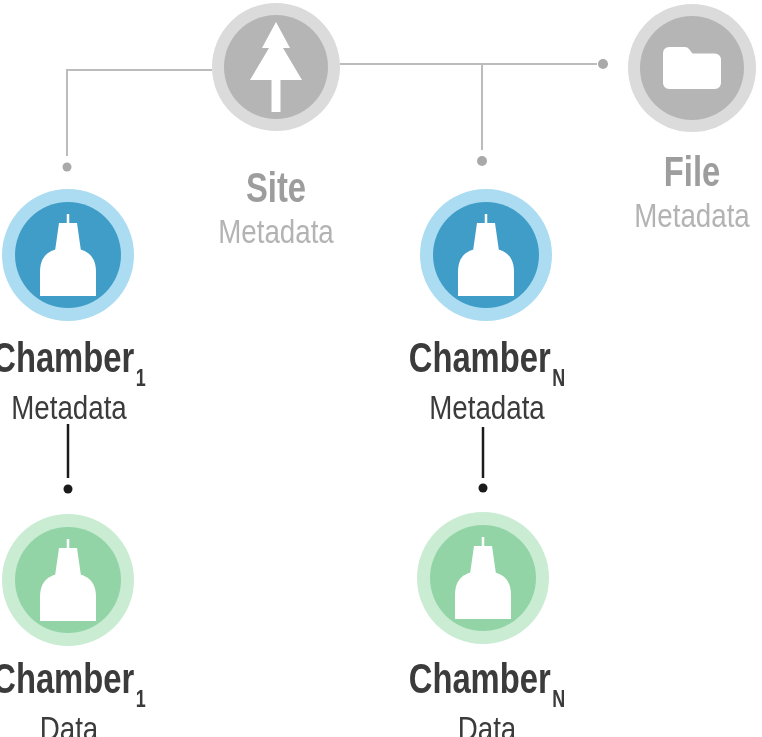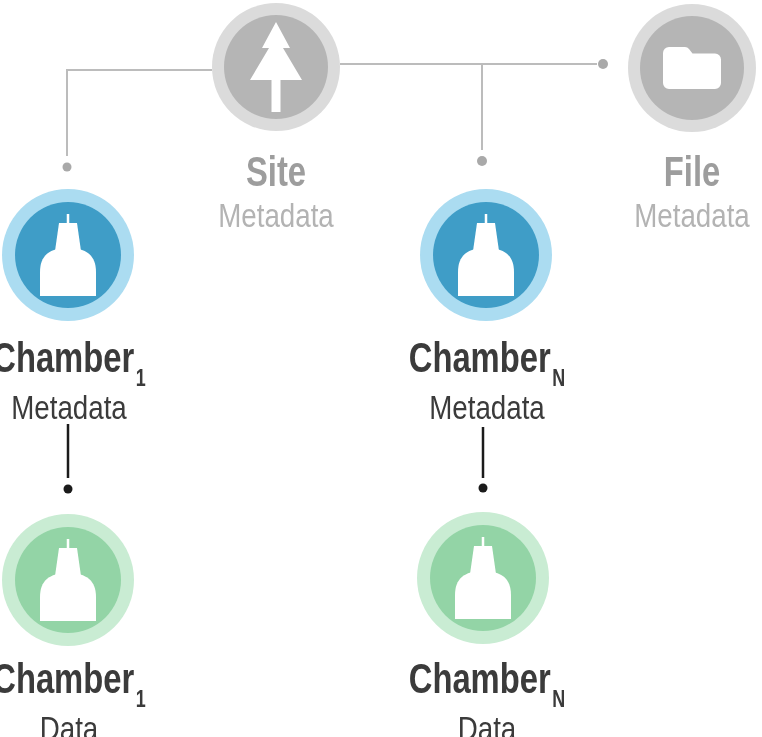--- a/index.html
+++ b/index.html
@@ -53,21 +53,21 @@
     <circle cx="483" cy="488" r="4.5" fill="#1b1b1b"></circle>
   </svg>
 
   <div class="node-circle gray" style="left:212px;top:3px;width:128px;height:128px;">
     <div class="inner">
       <svg class="icon-svg" width="52" height="90" viewBox="0 0 52 90">
         <polygon fill="#ffffff" points="26,0 40,26 33,26 52,58 30.5,58 30.5,90 21.5,90 21.5,58 0,58 19,26 12,26"></polygon>
       </svg>
     </div>
   </div>
-  <div class="label gray" style="left:276px;top:150px;">
+  <div class="label gray" style="left:276px;top:166px;">
     <div class="title">
       <span>Site</span>
     </div>
     <div class="subtitle">Metadata</div>
   </div>
 
   <div class="node-circle gray" style="left:628px;top:4px;width:128px;height:128px;">
     <div class="inner">
       <svg class="icon-svg" width="58" height="42" viewBox="0 0 58 42">
         <path fill="#ffffff" d="M0 6 a6 6 0 0 1 6 -6 h16 a5 5 0 0 1 4 2 l3.5 4.5 h22.5 a6 6 0 0 1 6 6 v23.5 a6 6 0 0 1 -6 6 h-46 a6 6 0 0 1 -6 -6 z"></path>

